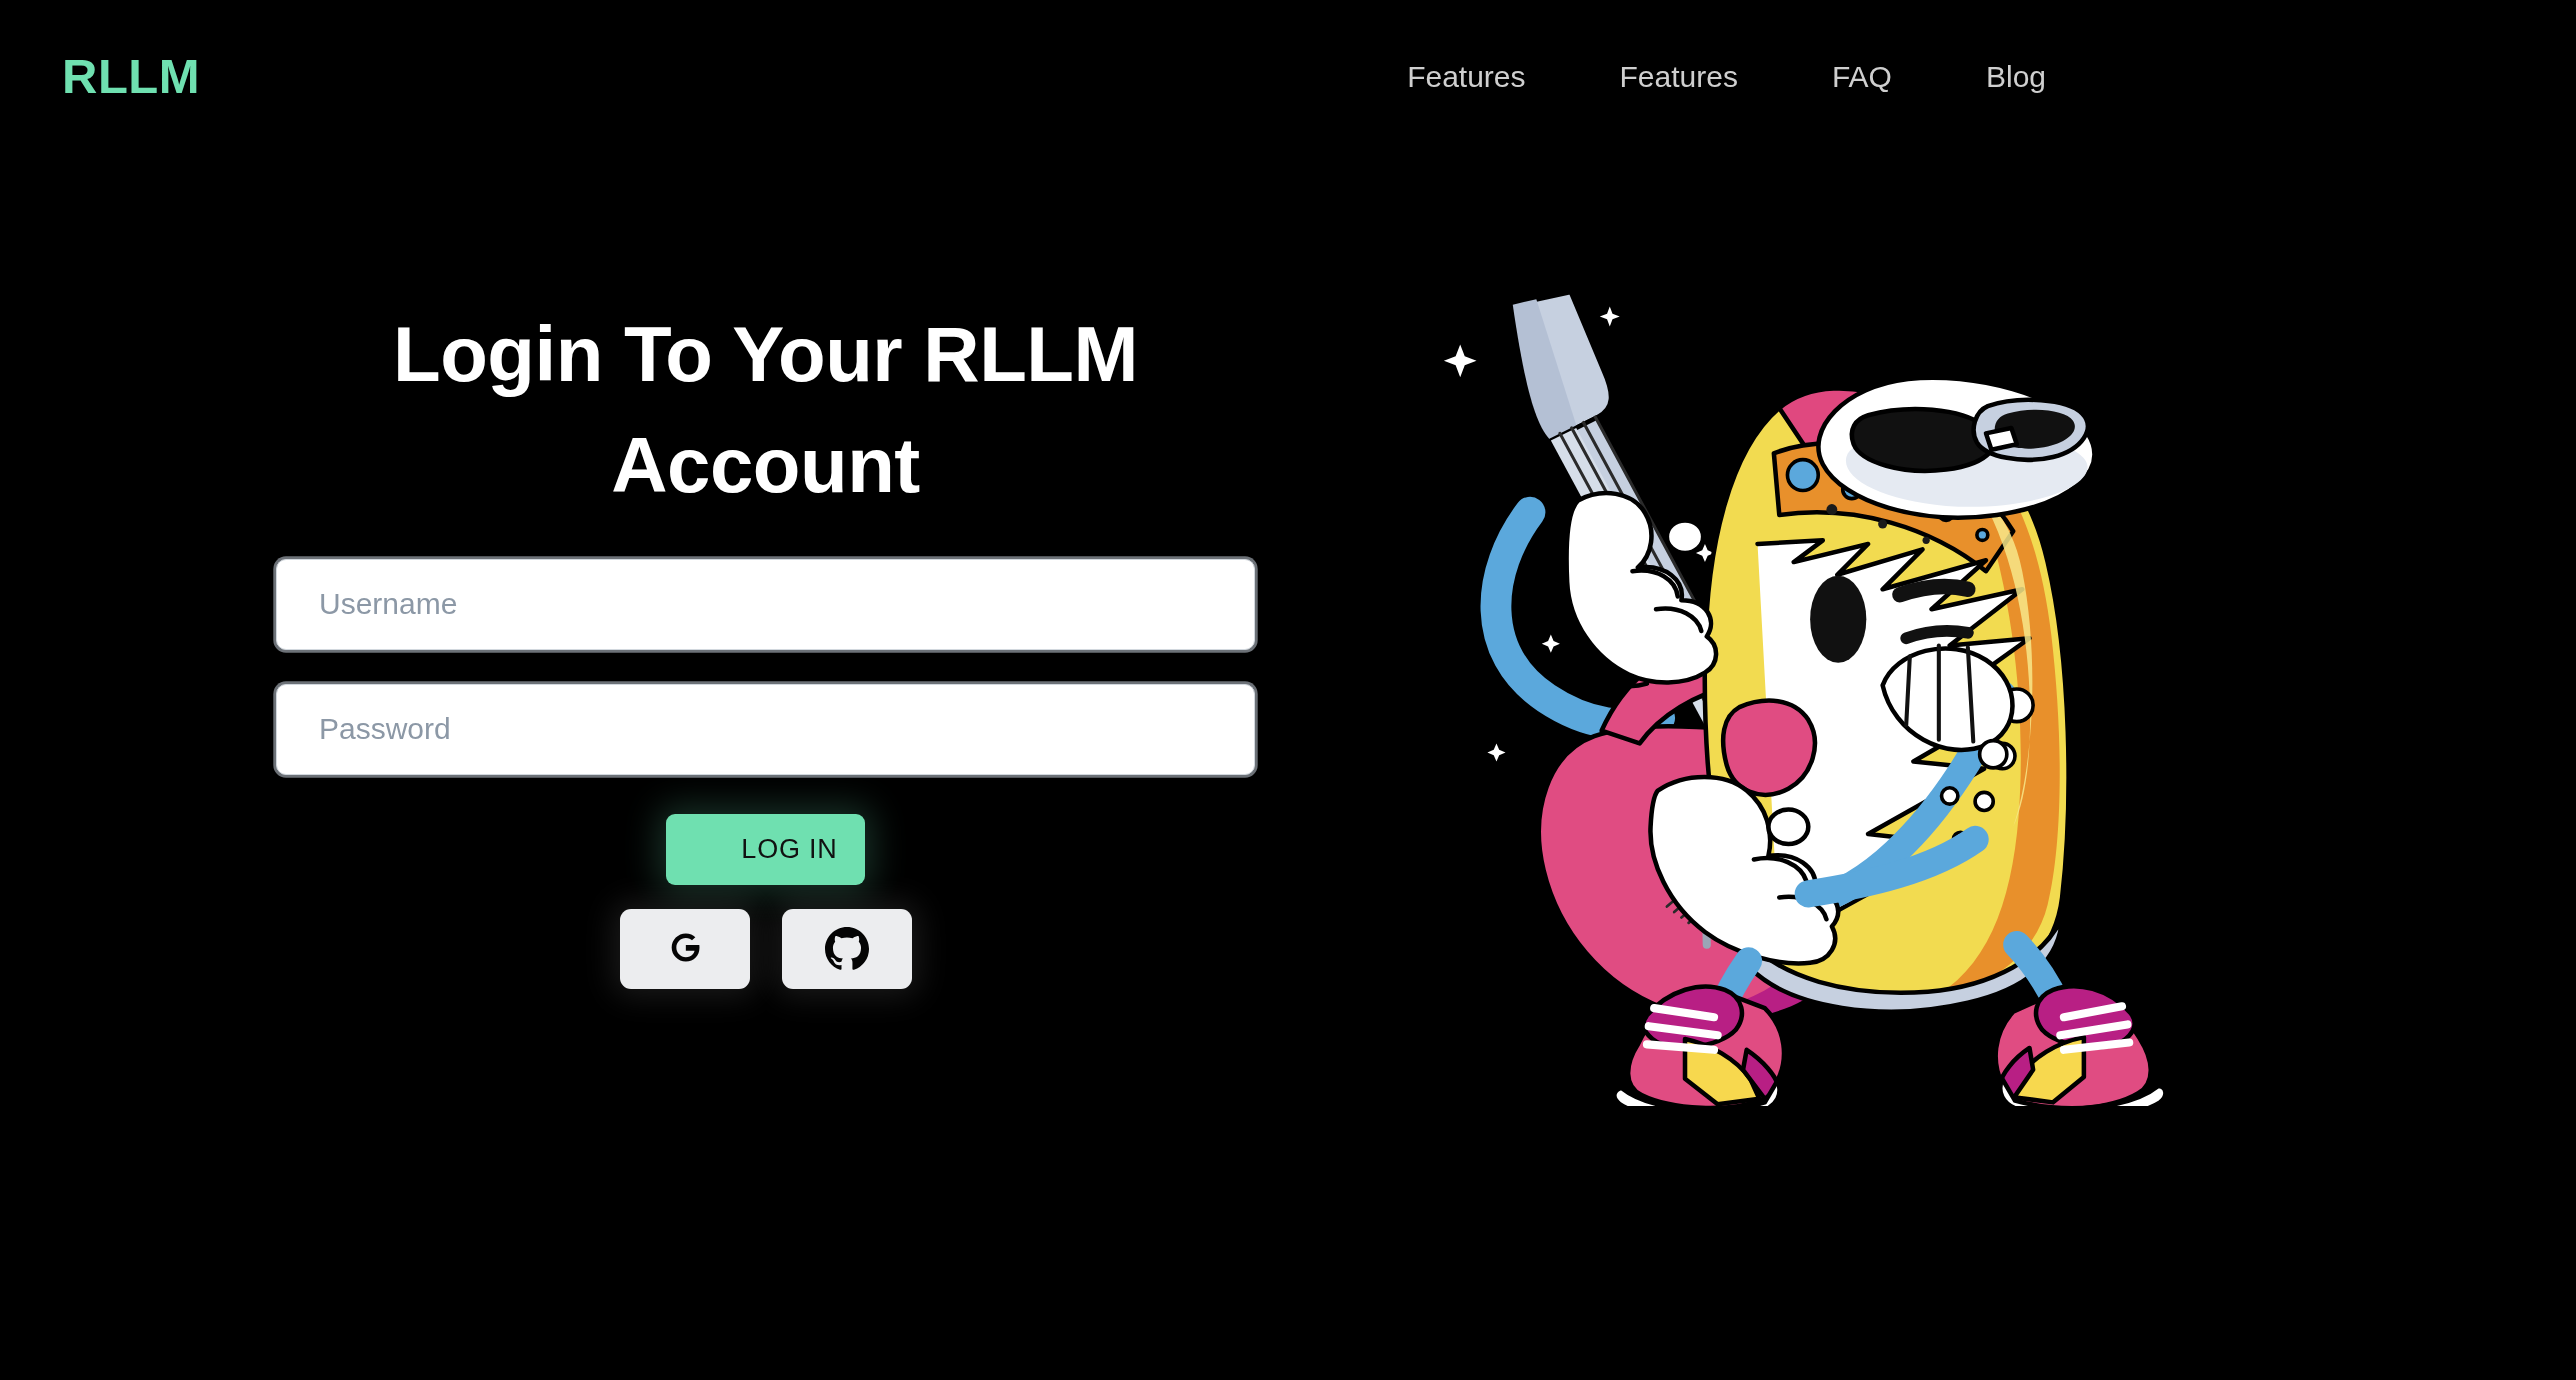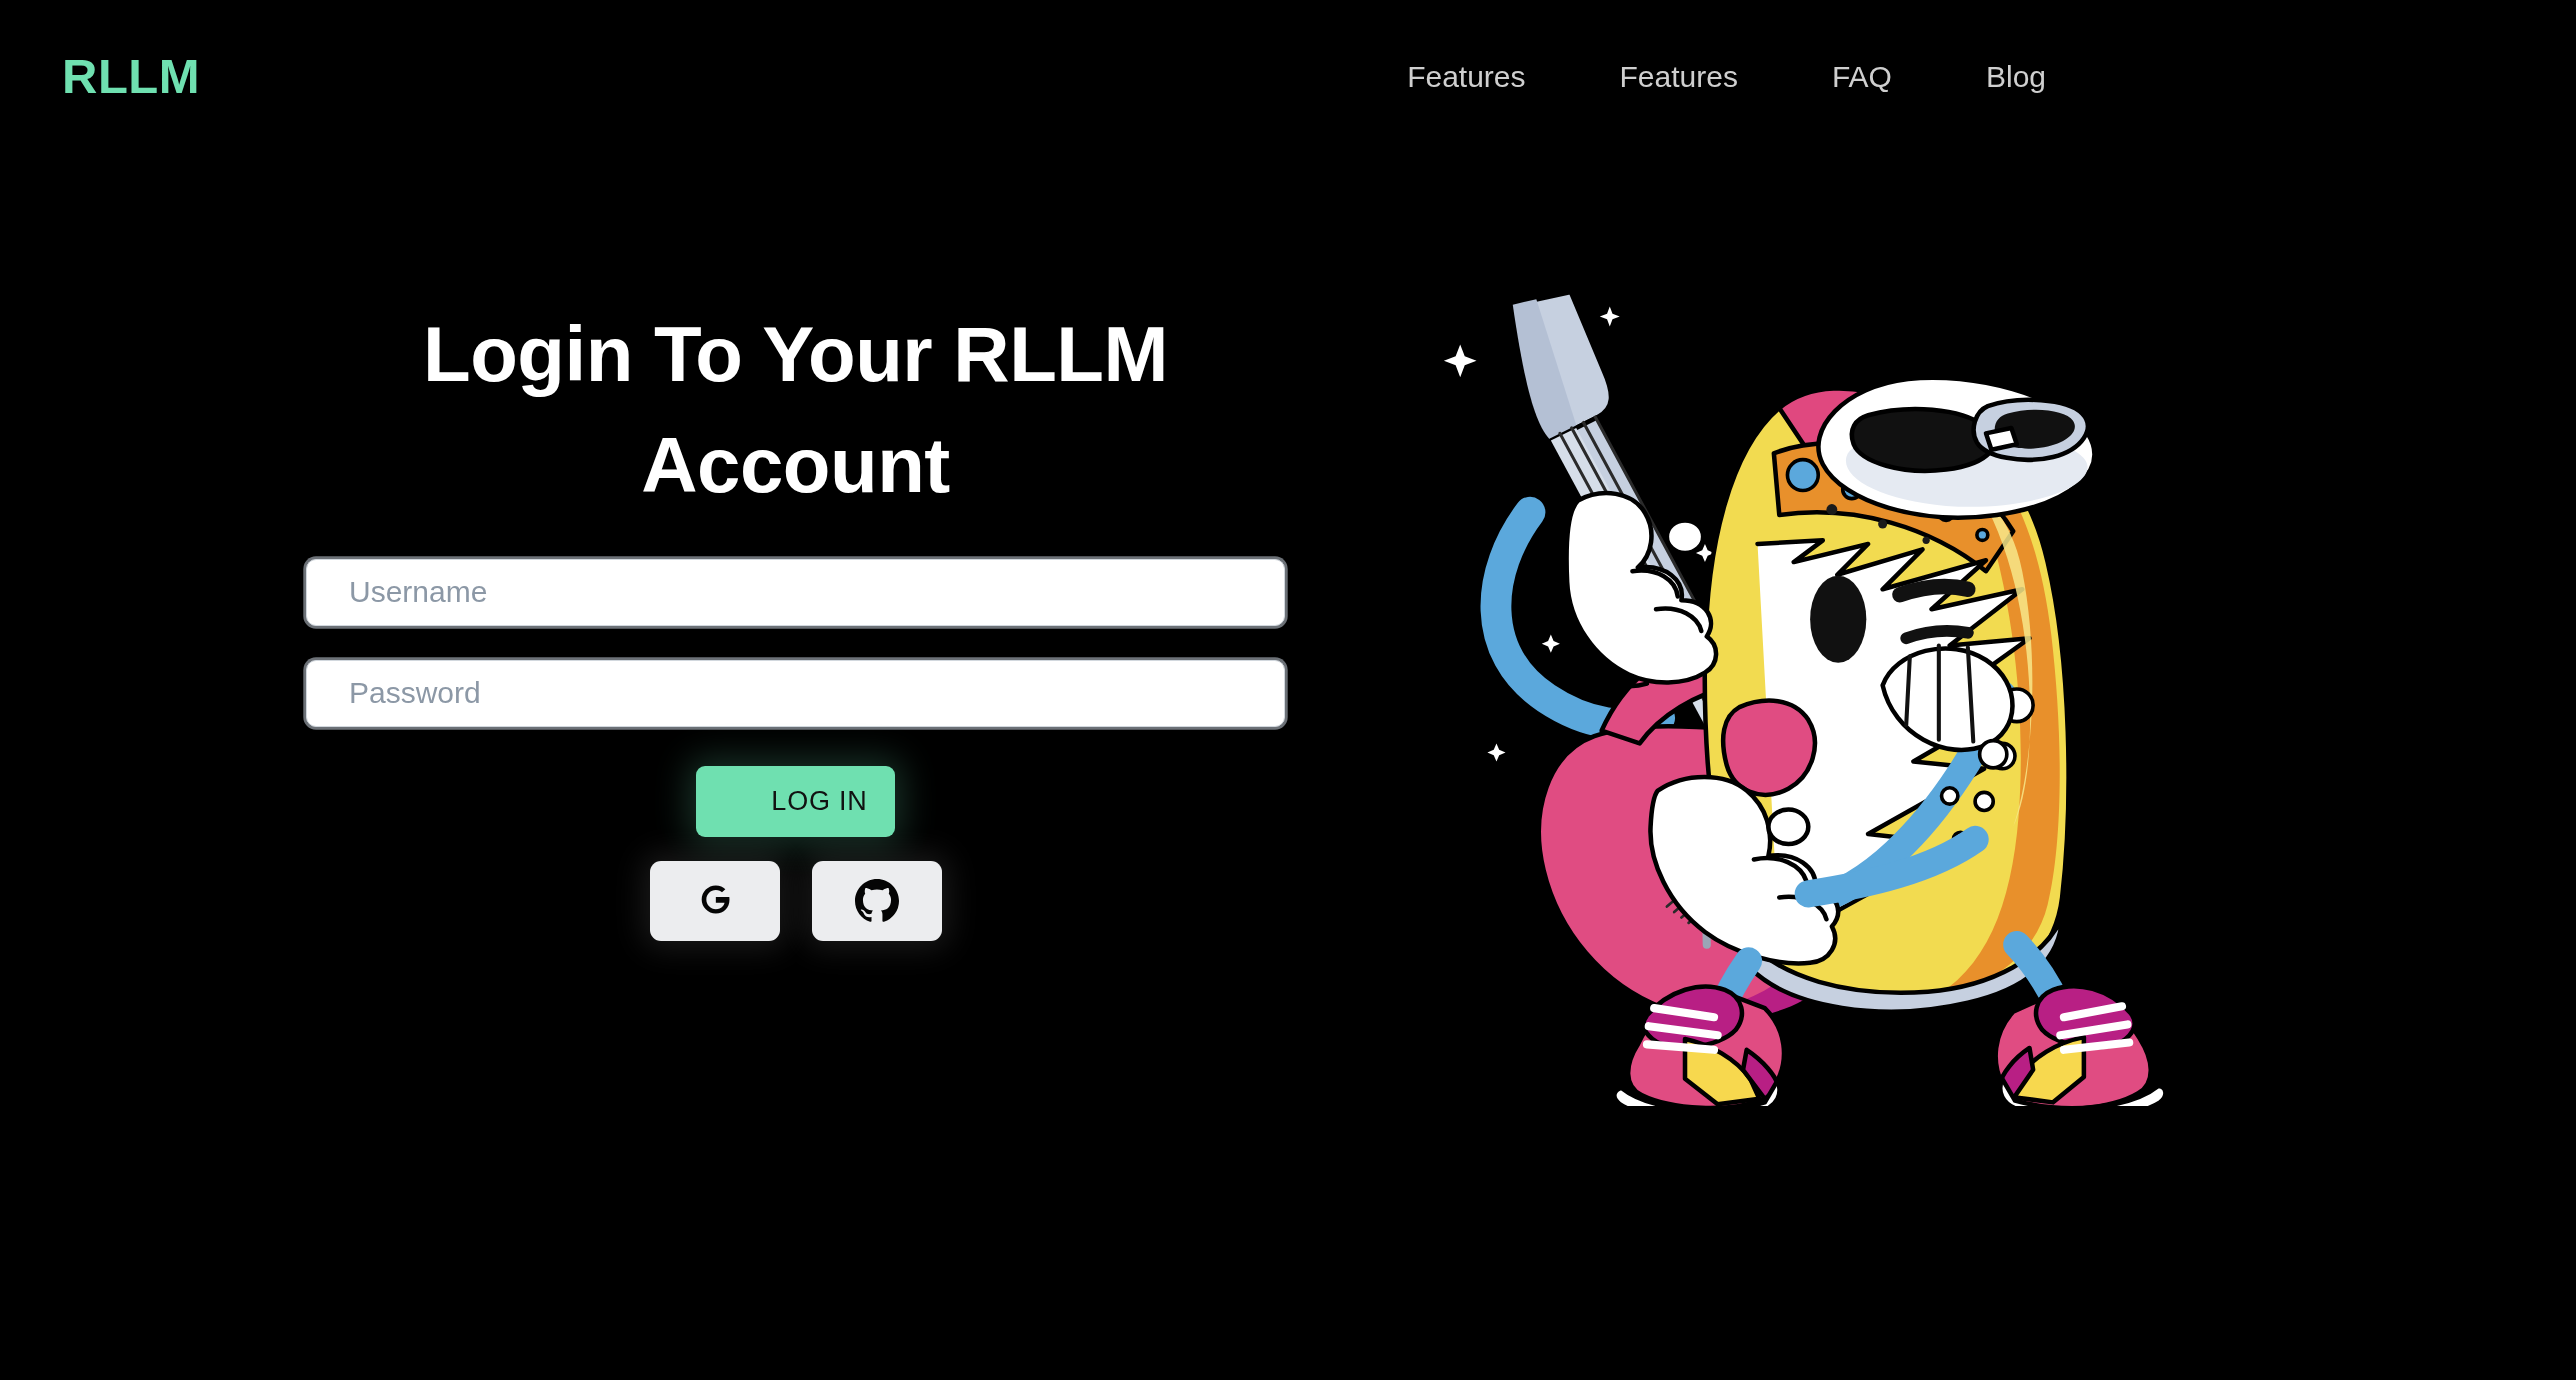--- a/index.html
+++ b/index.html
@@ -49,21 +49,21 @@
     color: #cfcfcf;
     text-decoration: none;
     cursor: pointer;
     white-space: nowrap;
     font-weight: 400;
   }
 
   
   .login-panel {
     position: absolute;
-    left: 306px;
+    left: 276px;
     top: 299px;
     width: 979px;
   }
 
   .page-title {
     color: #ffffff;
     font-size: 78px;
     font-weight: bold;
     line-height: 1.42;
     text-align: center;
@@ -75,21 +75,21 @@
   .form-fields {
     margin-top: 38px;
     display: flex;
     flex-direction: column;
     gap: 34px;
   }
 
   .text-input {
     display: block;
     width: 979px;
-    height: 67px;
+    height: 91px;
     border-radius: 10px;
     border: 0.9px solid #d2d8de;
     background: #ffffff;
     font-family: "Liberation Sans", sans-serif;
     font-size: 30px;
     color: #2d3642;
     padding: 16px 42px;
     outline: none;
     box-shadow: 0 0 0 2.7px rgba(196,206,216,0.55);
   }

